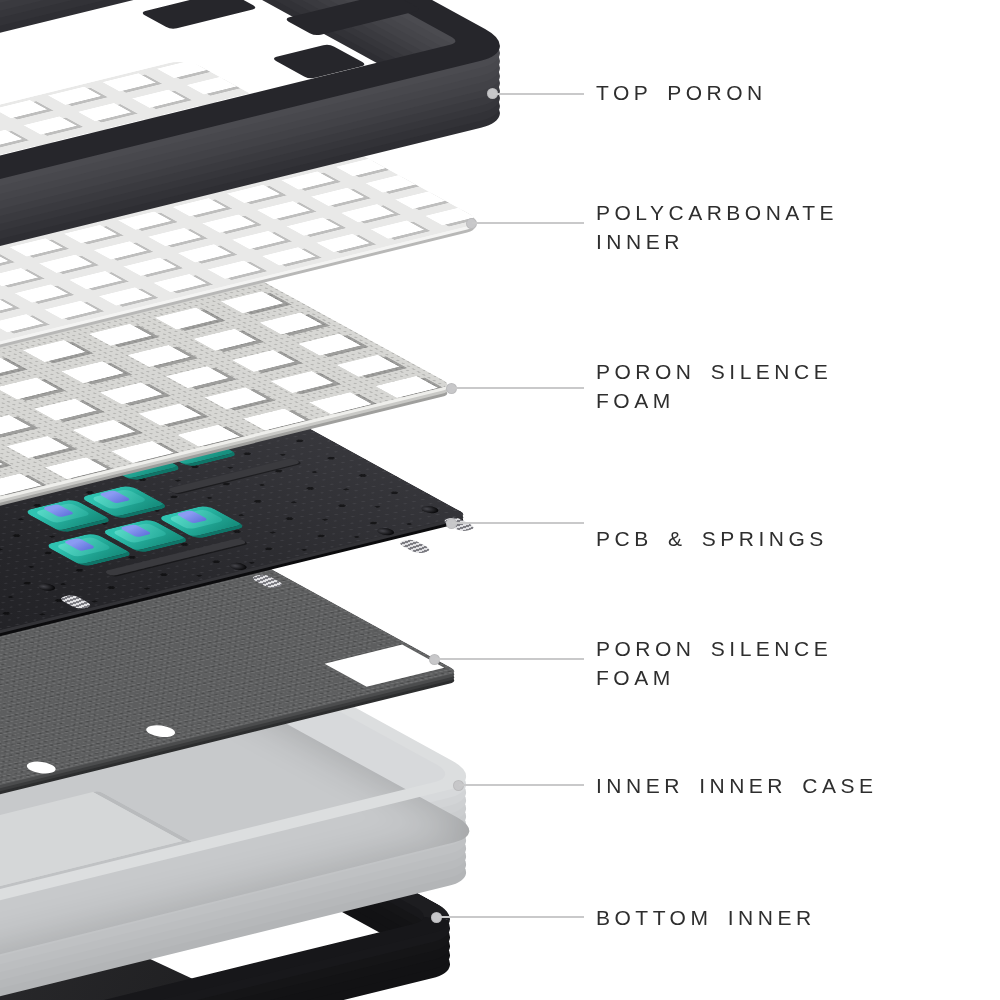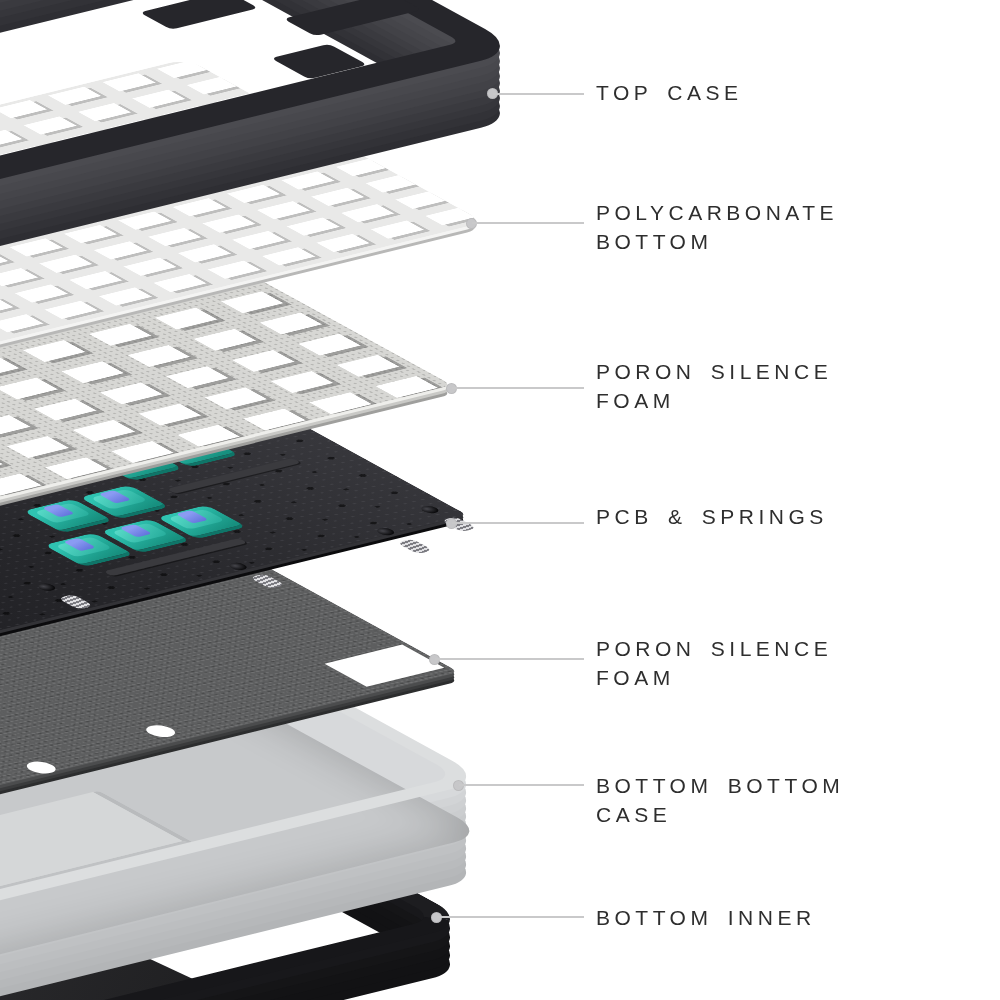--- a/index.html
+++ b/index.html
@@ -230,54 +230,54 @@
       <div class="case-bar" style="left:716px;top:176px;width:110px;height:36px"></div>
       <div class="case-bar" style="left:656px;top:228px;width:60px;height:44px"></div>
     </div>
   </div>
 
   <div class="layer z-callouts">
 
     <div class="callout">
       <span class="leader-dot" style="left:487px;top:88px"></span>
       <span class="leader-line" style="left:493px;top:93px;width:91px"></span>
-      <div class="part-label" style="top:78px">TOP CASE</div>
+      <div class="part-label" style="top:78px">TOP PORON</div>
     </div>
 
     <div class="callout">
       <span class="leader-dot" style="left:466px;top:218px"></span>
       <span class="leader-line" style="left:472px;top:222px;width:112px"></span>
       <div class="part-label" style="top:198px">POLYCARBONATE
-BOTTOM</div>
+INNER</div>
     </div>
 
     <div class="callout">
       <span class="leader-dot" style="left:446px;top:383px"></span>
       <span class="leader-line" style="left:452px;top:387px;width:132px"></span>
       <div class="part-label" style="top:357px">PORON SILENCE
 FOAM</div>
     </div>
 
     <div class="callout">
       <span class="leader-dot" style="left:446px;top:518px"></span>
       <span class="leader-line" style="left:452px;top:522px;width:132px"></span>
-      <div class="part-label" style="top:502px">PCB &amp; SPRINGS</div>
+      <div class="part-label" style="top:524px">PCB &amp; SPRINGS</div>
     </div>
 
     <div class="callout">
       <span class="leader-dot" style="left:429px;top:654px"></span>
       <span class="leader-line" style="left:435px;top:658px;width:149px"></span>
       <div class="part-label" style="top:634px">PORON SILENCE
 FOAM</div>
     </div>
 
     <div class="callout">
       <span class="leader-dot" style="left:453px;top:780px"></span>
       <span class="leader-line" style="left:459px;top:784px;width:125px"></span>
-      <div class="part-label" style="top:771px">BOTTOM BOTTOM CASE</div>
+      <div class="part-label" style="top:771px">INNER INNER CASE</div>
     </div>
 
     <div class="callout">
       <span class="leader-dot" style="left:431px;top:912px"></span>
       <span class="leader-line" style="left:437px;top:916px;width:147px"></span>
       <div class="part-label" style="top:903px">BOTTOM INNER</div>
     </div>
 
   </div>
 </div>

